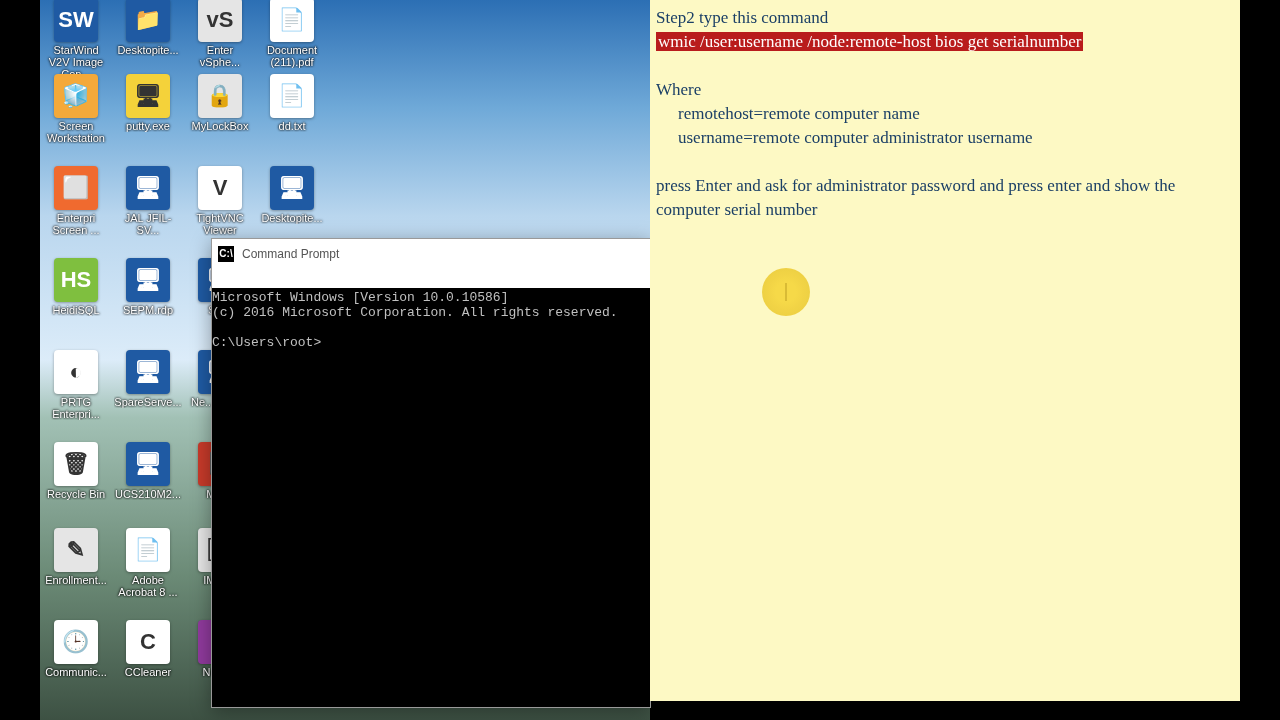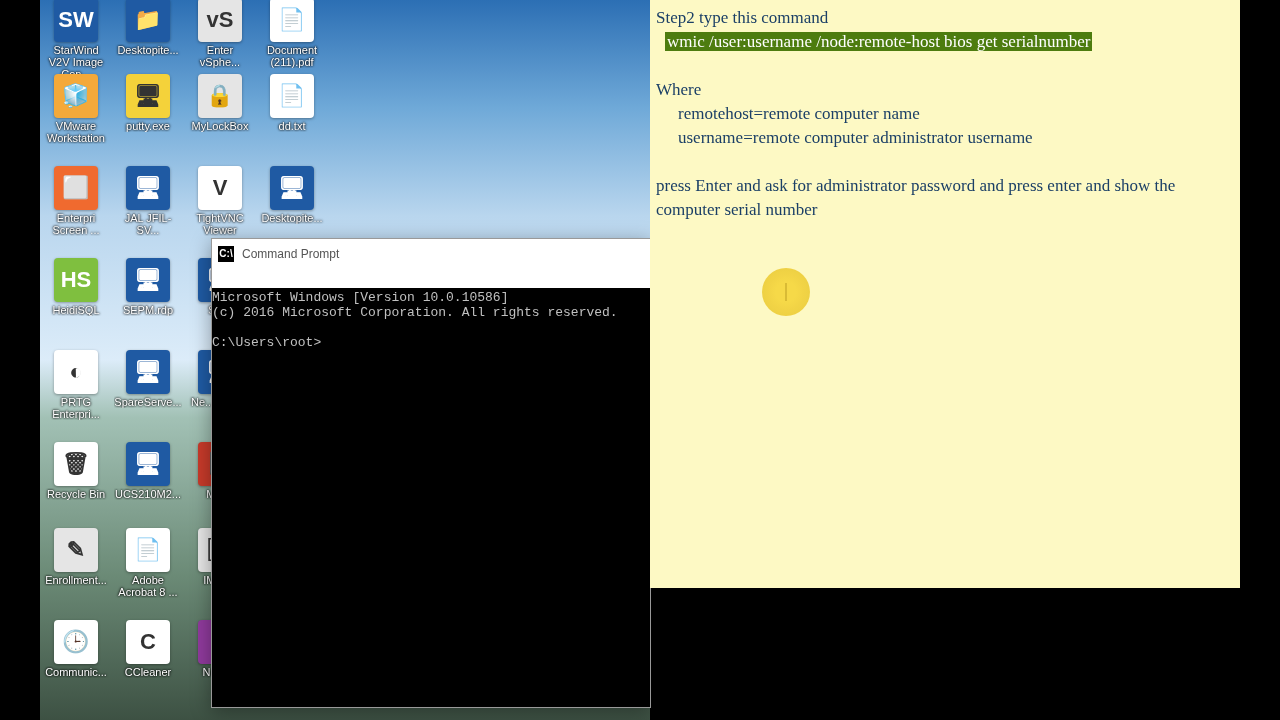--- a/index.html
+++ b/index.html
@@ -34,26 +34,26 @@
   display:flex; align-items:center; justify-content:center; margin-right:8px;
 }
 .cmd-title { color:#555; font-size:12px; }
 .cmd-body {
   position:absolute; left:0; top:29px; right:0; bottom:0; background:#000;
   color:#c0c0c0; font-family:"Consolas","Courier New",monospace;
   font-size:13px; line-height:15px; padding:2px 0 0 0;
   white-space:pre; overflow:hidden;margin-top:20px;
 }
 .note {
-  position:absolute; left:650px; top:0; width:590px; height:588px;
+  position:absolute; left:650px; top:0; width:590px; height:701px;
   background:#fdf9c4; padding:6px 6px 6px 6px;
   font-family:"Segoe Script","Comic Sans MS",cursive;
   color:#1b3f66; font-size:17px; line-height:24px;
 }
-.note .hl { background:#4d7c0f; color:#fff; padding:0 2px;margin-left:9px; }
+.note .hl { background:#b91c1c; color:#fff; padding:0 2px; }
 .note p { margin:0; }
 .note .gap { height:24px; }
 .note .indent { padding-left:22px; }
 .yellow-dot {
   position:absolute; width:48px; height:48px; border-radius:50%;
   background:radial-gradient(circle,#f6d842 30%,#e8c73a 100%);
   left:762px; top:268px; opacity:0.95;
   display:flex; align-items:center; justify-content:center;
 }
 .yellow-dot::after { content:""; width:2px; height:18px; background:#d8b82e; }
@@ -77,21 +77,21 @@
       <div class="icon-cell" style="left: 146px; top: -2px;">
         <div class="icon-img" style="background: rgb(229, 229, 229); color: rgb(51, 51, 51);">vS</div>
         <div class="icon-label">Enter vSphe...</div>
       </div>
       <div class="icon-cell" style="left: 218px; top: -2px;">
         <div class="icon-img" style="background: rgb(255, 255, 255); color: rgb(51, 51, 51);">📄</div>
         <div class="icon-label">Document (211).pdf</div>
       </div>
       <div class="icon-cell" style="left: 2px; top: 74px;">
         <div class="icon-img" style="background: rgb(244, 169, 58); color: rgb(255, 255, 255);">🧊</div>
-        <div class="icon-label">VMware Workstation</div>
+        <div class="icon-label">Screen Workstation</div>
       </div>
       <div class="icon-cell" style="left: 74px; top: 74px;">
         <div class="icon-img" style="background: rgb(244, 210, 58); color: rgb(51, 51, 51);">🖥</div>
         <div class="icon-label">putty.exe</div>
       </div>
       <div class="icon-cell" style="left: 146px; top: 74px;">
         <div class="icon-img" style="background: rgb(229, 229, 229); color: rgb(51, 51, 51);">🔒</div>
         <div class="icon-label">MyLockBox</div>
       </div>
       <div class="icon-cell" style="left: 218px; top: 74px;">

